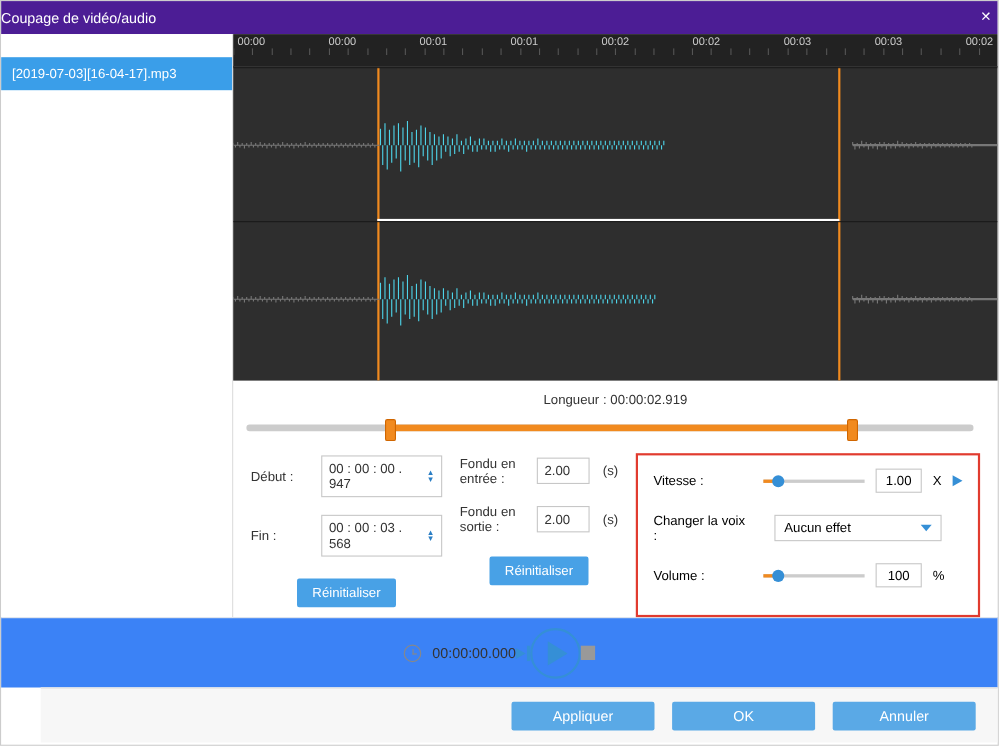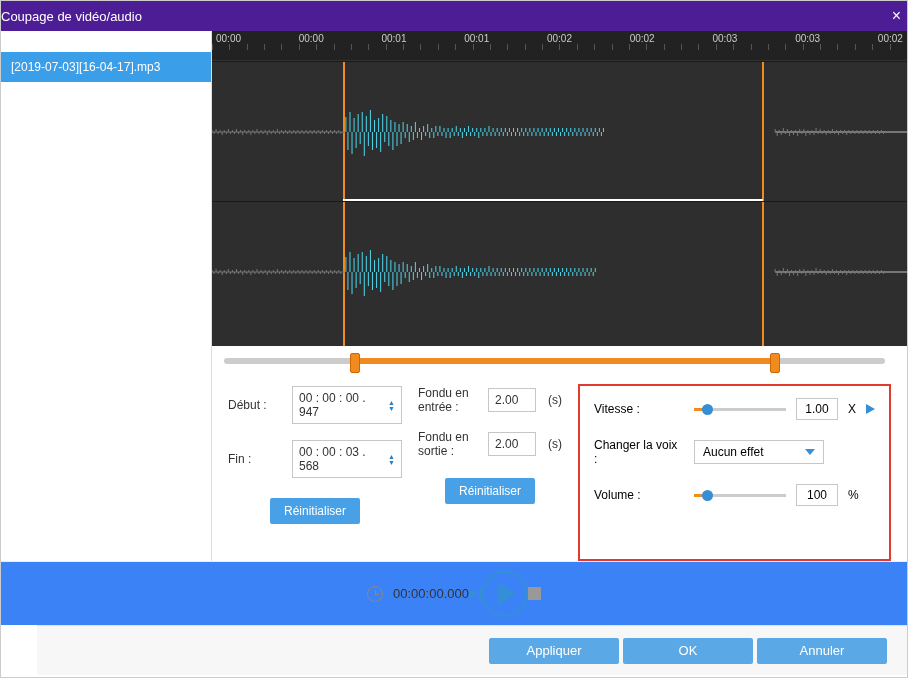--- a/index.html
+++ b/index.html
@@ -41,36 +41,36 @@
 .reset-btn{background:#48a1e6;color:#fff;border:none;padding:6px 14px;font-size:12px;border-radius:2px;cursor:pointer;}
 
 .right-panel{border:2px solid #e13b2f;padding:12px 14px;flex:1;display:flex;flex-direction:column;gap:18px;font-size:12px;margin-top:-2px;}
 .rp-row{display:flex;align-items:center;gap:10px;}
 .rp-label{width:90px;}
 .mini-slider{position:relative;width:92px;height:14px;}
 .mini-track{position:absolute;left:0;right:0;top:6px;height:3px;background:#ccc;}
 .mini-fill{position:absolute;left:0;top:6px;height:3px;background:#f18a1f;}
 .mini-knob{position:absolute;top:2px;width:11px;height:11px;background:#358fd6;border-radius:50%;}
 .rp-input{border:1px solid #c7c7c7;width:42px;padding:3px 4px;font-size:12px;text-align:center;}
-.rp-select{border:1px solid #c7c7c7;padding:4px 8px;width:130px;display:flex;justify-content:space-between;align-items:center;cursor:pointer;}
+.rp-select{border:1px solid #c7c7c7;padding:4px 8px;width:152px;display:flex;justify-content:space-between;align-items:center;cursor:pointer;margin-left:10px;}
 .tri-blue{width:0;height:0;border-left:5px solid transparent;border-right:5px solid transparent;border-top:6px solid #358fd6;}
 .play-tri-sm{width:0;height:0;border-top:5px solid transparent;border-bottom:5px solid transparent;border-left:9px solid #358fd6;display:inline-block;}
 
 .player-bar{border-top:1px solid #eee;background:#3b82f6;height:64px;display:flex;align-items:center;justify-content:center;}
 .clock-icon{width:16px;height:16px;border:1.5px solid #888;border-radius:50%;position:relative;}
 .clock-icon::after{content:'';position:absolute;left:7px;top:3px;width:1px;height:5px;background:#888;}
 .clock-icon::before{content:'';position:absolute;left:7px;top:7px;width:4px;height:1px;background:#888;}
 .time-text{font-size:13px;color:#333;}
 .skip-icon{display:flex;align-items:center;gap:1px;}
 .skip-bar{width:3px;height:14px;background:#358fd6;}
 .big-play{width:46px;height:46px;border:2px solid #358fd6;border-radius:50%;display:flex;align-items:center;justify-content:center;cursor:pointer;}
 .big-play-tri{width:0;height:0;border-top:11px solid transparent;border-bottom:11px solid transparent;border-left:18px solid #358fd6;margin-left:4px;}
 .stop-sq{width:13px;height:13px;background:#999;}
 
-.footer{background:#f7f7f7;border-top:1px solid #e0e0e0;height:50px;display:flex;align-items:center;justify-content:flex-end;padding:0 20px;gap:4px;margin-left:36px;}
+.footer{background:#f7f7f7;border-top:1px solid #e0e0e0;height:50px;display:flex;align-items:center;justify-content:flex-end;padding:0 20px;gap:16px;margin-left:36px;}
 .foot-btn{background:#5aa9e6;color:#fff;border:none;width:130px;height:26px;font-size:13px;border-radius:2px;cursor:pointer;}
 </style>
 </head>
 <body>
 
 <div class="titlebar">
   <span>Coupage de vidéo/audio</span>
   <span class="close-x">×</span>
 </div>
 
@@ -168,20 +168,24 @@
               <path d="M551,30 l0,-3 m2,3 l0,4 m2,-4 l0,-2 m2,2 l0,3 m2,-3 l0,-4 m2,4 l0,2 m2,-2 l0,-3 m2,3 l0,4 m2,-4 l0,-2 m2,2 l0,3 m2,-3 l0,-2 m2,2 l0,4 m2,-4 l0,-3 m2,3 l0,2 m2,-2 l0,-3 m2,3 l0,4 m2,-4 l0,-2 m2,2 l0,3 m2,-3 l0,-2 m2,2 l0,3 m2,-3 l0,-4 m2,4 l0,2 m2,-2 l0,-3 m2,3 l0,2 m2,-2 l0,-2 m2,2 l0,3 m2,-3 l0,-2 m2,2 l0,2 m2,-2 l0,-3 m2,3 l0,2 m2,-2 l0,-2 m2,2 l0,3 m2,-3 l0,-2 m2,2 l0,2 m2,-2 l0,-2 m2,2 l0,3 m2,-3 l0,-2 m2,2 l0,2 m2,-2 l0,-2 m2,2 l0,2 m2,-2 l0,-2 m2,2 l0,2 m2,-2 l0,-2 m2,2 l0,2 m2,-2 l0,-2 m2,2 l0,2 m2,-2 l0,-2 m2,2 l0,2 m2,-2 l0,-2 m2,2 l0,2 m2,-2 l0,-2 m2,2 l0,2 m2,-2 l0,-2 m2,2 l0,2"></path>
             </g>
             <g stroke="#777" stroke-width="1">
              <path d="M0,30 l0,-2 m2,2 l0,2 m2,-2 l0,-3 m2,3 l0,2 m2,-2 l0,-2 m2,2 l0,3 m2,-3 l0,-2 m2,2 l0,2 m2,-2 l0,-3 m2,3 l0,2 m2,-2 l0,-2 m2,2 l0,2 m2,-2 l0,-3 m2,3 l0,2 m2,-2 l0,-2 m2,2 l0,3 m2,-3 l0,-2 m2,2 l0,2 m2,-2 l0,-2 m2,2 l0,3 m2,-3 l0,-2 m2,2 l0,2 m2,-2 l0,-3 m2,3 l0,2 m2,-2 l0,-2 m2,2 l0,2 m2,-2 l0,-2 m2,2 l0,3 m2,-3 l0,-2 m2,2 l0,2 m2,-2 l0,-2 m2,2 l0,2 m2,-2 l0,-3 m2,3 l0,2 m2,-2 l0,-2 m2,2 l0,2 m2,-2 l0,-2 m2,2 l0,2 m2,-2 l0,-2 m2,2 l0,2 m2,-2 l0,-2 m2,2 l0,2 m2,-2 l0,-2 m2,2 l0,2 m2,-2 l0,-2 m2,2 l0,2 m2,-2 l0,-2 m2,2 l0,2 m2,-2 l0,-2 m2,2 l0,2 m2,-2 l0,-2 m2,2 l0,2 m2,-2 l0,-2 m2,2 l0,2 m2,-2 l0,-2 m2,2 l0,2 m2,-2 l0,-2 m2,2 l0,2 m2,-2 l0,-2 m2,2 l0,2 m2,-2 l0,-2 m2,2 l0,2 m2,-2 l0,-2 m2,2 l0,2"></path>
             </g>
           </svg>
         </div>
       </div>
     </div>
 
+    <div class="length-row">
+      <span>Longueur :</span>
+      <span>00:00:02.919</span>
+    </div>
 
     <div class="slider-row">
       <div class="slider-track"></div>
       <div class="slider-sel"></div>
       <div class="slider-handle left"></div>
       <div class="slider-handle right"></div>
     </div>
 
     <div class="controls">
       <div class="control-col">

